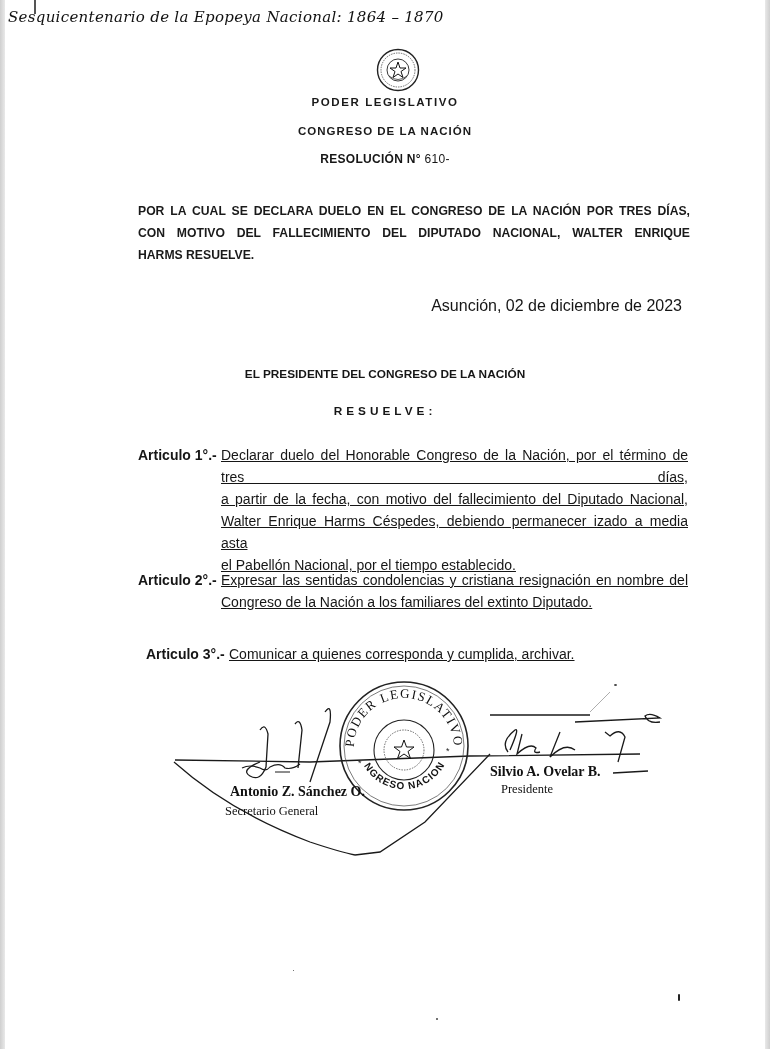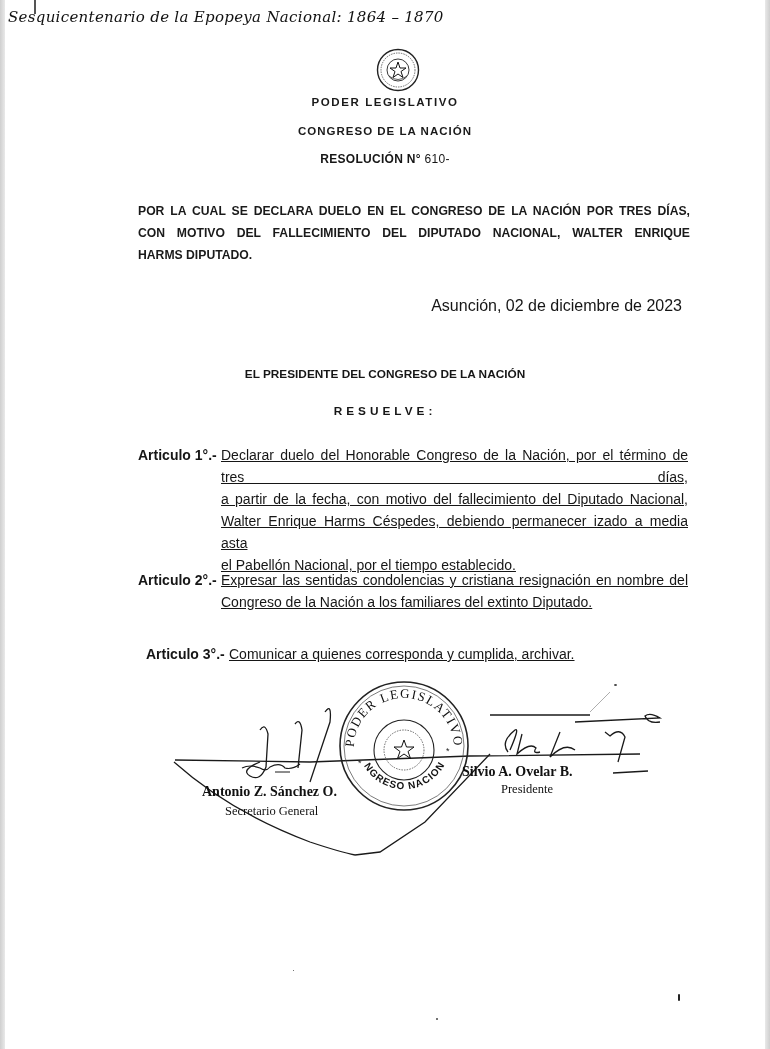--- a/index.html
+++ b/index.html
@@ -44,21 +44,21 @@
     .article { position: absolute; left: 138px; width: 552px; font-size: 14px; line-height: 22px; text-decoration: underline; }
     .article .label { position: absolute; left: 0; top: 0; font-weight: bold; }
     .article .body { margin-left: 83px; width: 467px; }
     .article .body span { display: block; text-align: justify; text-align-last: justify; }
     .article .body span.last { text-align-last: left; }
     .art1 { top: 444px; }
     .art2 { top: 569px; }
     .art3 { top: 643px; margin-left: 8px; }
 
     .signature-area { position: absolute; left: 170px; top: 672px; width: 500px; height: 200px; }
-    .signer-name { position: absolute; font-family: "Liberation Serif", serif; font-weight: bold; font-size: 14px; color: #111; }
+    .signer-name { position: absolute; font-family: "Liberation Serif", serif; font-weight: bold; font-size: 14px; color: #111; padding-left: 28px; }
     .signer-title { position: absolute; font-family: "Liberation Serif", serif; font-size: 12.5px; color: #111; }
     .sec-name { left: 32px; top: 112px; }
     .sec-title { left: 55px; top: 132px; }
     .pres-name { left: 292px; top: 92px; }
     .pres-title { left: 331px; top: 110px; }
     .stamp { position: absolute; left: 166px; top: 6px; width: 136px; height: 136px; }
     .sig-svg { position: absolute; left: 0; top: 0; width: 500px; height: 200px; }
     .speck { position: absolute; background: #444; border-radius: 50%; }
   </style>
 </head>
@@ -81,21 +81,21 @@
 <div class="inst l1">PODER LEGISLATIVO</div>
 <div class="inst l2">CONGRESO DE LA NACIÓN</div>
 
 <div class="resol">
   <span>RESOLUCIÓN N°</span><span class="num"> 610-</span>
 </div>
 
 <div class="summary">
   <span>POR LA CUAL SE DECLARA DUELO EN EL CONGRESO DE LA NACIÓN POR TRES DÍAS,</span>
   <span>CON MOTIVO DEL FALLECIMIENTO DEL DIPUTADO NACIONAL, WALTER ENRIQUE</span>
-  <span class="last">HARMS DIPUTADO.</span>
+  <span class="last">HARMS RESUELVE.</span>
 </div>
 
 <div class="date">Asunción, 02 de diciembre de 2023</div>
 
 <div class="president-line">EL PRESIDENTE DEL CONGRESO DE LA NACIÓN</div>
 <div class="resuelve">RESUELVE:</div>
 
 <div class="article art1">
   <div class="label">Articulo 1°.-</div>
   <div class="body">

